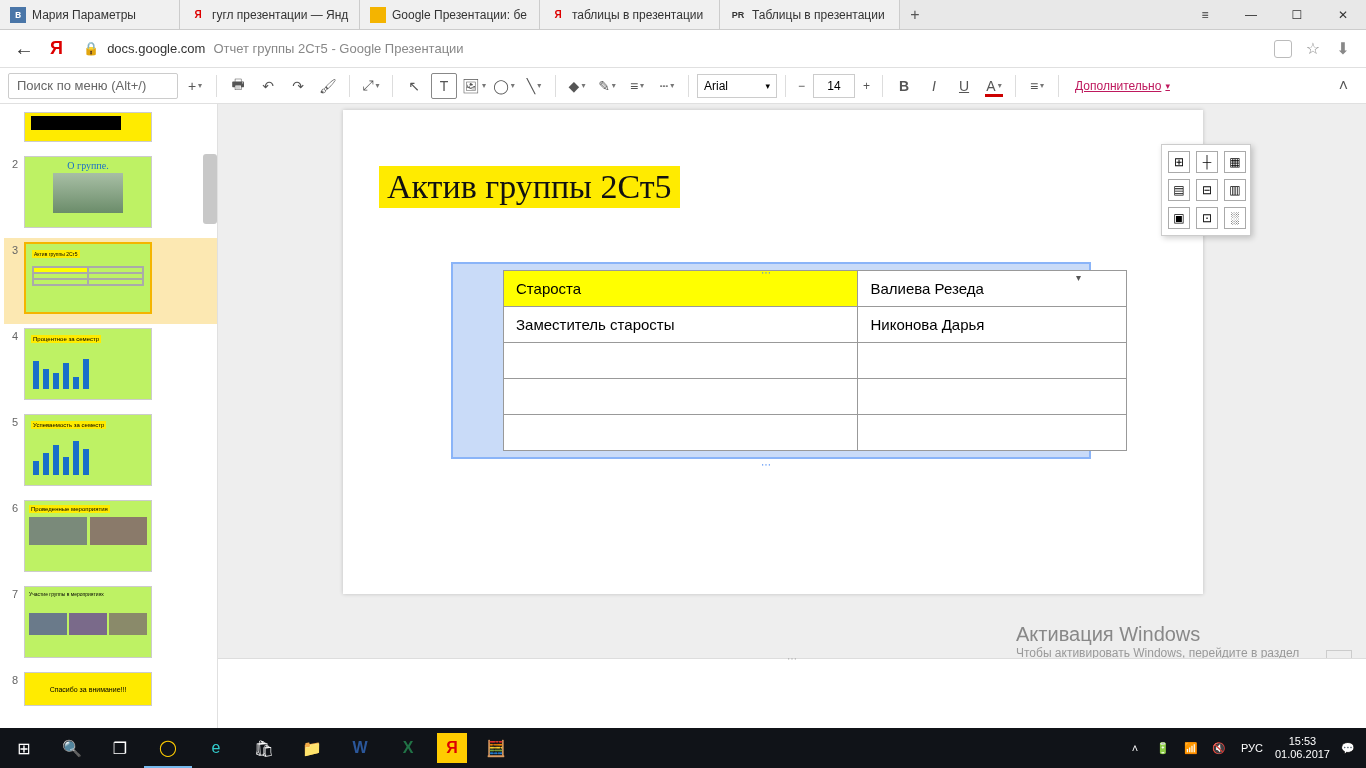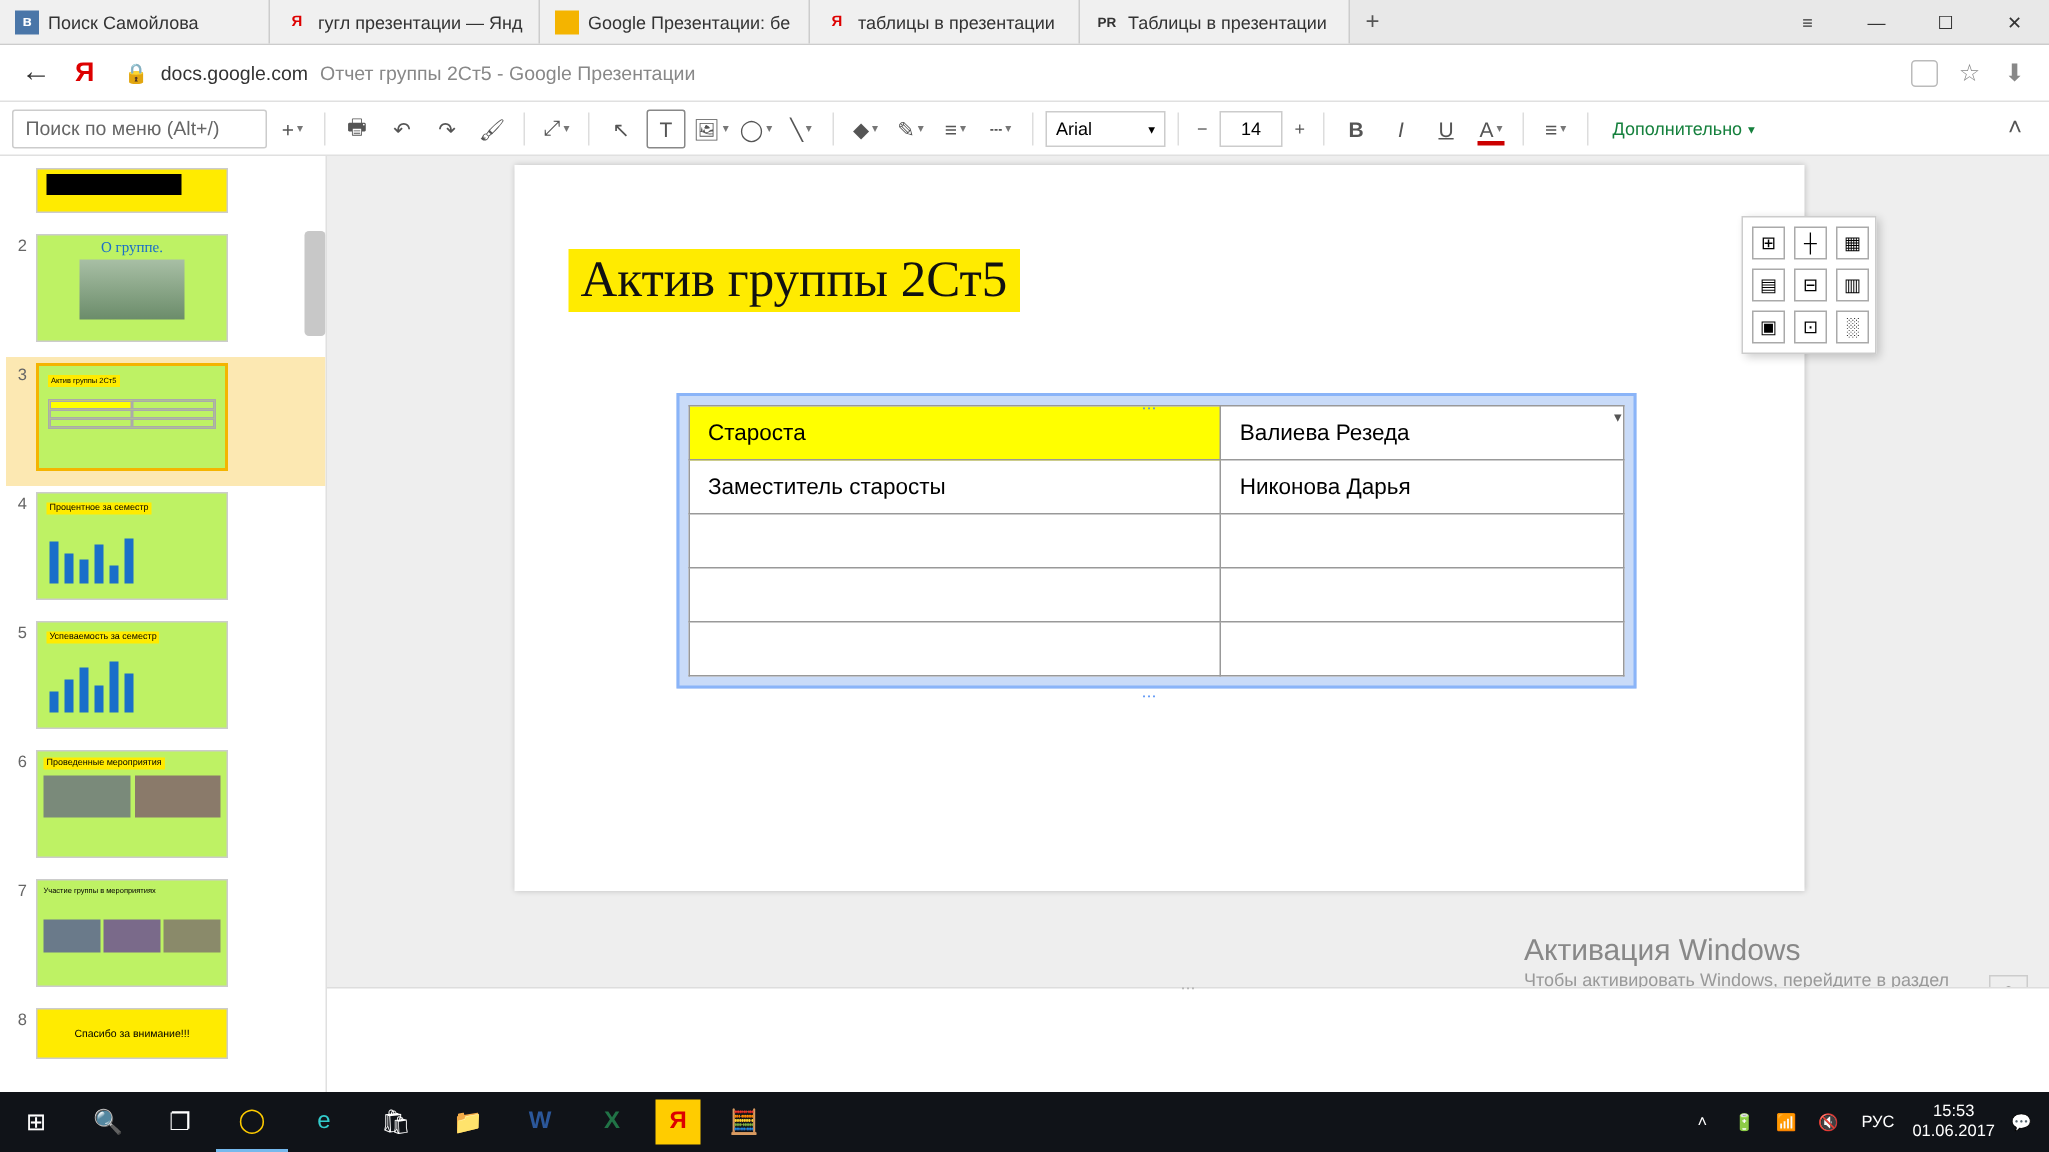--- a/index.html
+++ b/index.html
@@ -34,21 +34,21 @@
 .tb-btn.dd::after { content:"▾"; font-size:8px; margin-left:2px; color:#777;}
 .tb-sep { width: 1px; height: 22px; background: #ddd; margin: 0 4px;}
 .font-sel { width: 80px; height: 24px; border:1px solid #ccc; display:flex; align-items:center; padding:0 6px; font-size:12px; justify-content:space-between;}
 .size-sel { width: 42px; height: 24px; border:1px solid #ccc; display:flex; align-items:center; justify-content:center; font-size:12px;}
 .step { font-size:12px; padding:0 4px; color:#555;}
 .bold-btn{font-weight:bold;}
 .italic-btn{font-style:italic;}
 .underline-btn{text-decoration:underline;}
 .text-color-btn{position:relative;}
 .text-color-btn .underline-bar{position:absolute; bottom:2px; left:4px; right:4px; height:3px; background:#c00;}
-.more-menu{ font-size:12px; color:#15803d; padding:0 8px; display:flex; align-items:center; gap:4px;}
+.more-menu{ font-size:12px; color:#be185d; padding:0 8px; display:flex; align-items:center; gap:4px;text-decoration:underline;}
 .collapse-btn{ margin-left:auto; padding:0 10px; color:#555;}
 
 
 .main-area { display:flex; height: calc(100% - 30px - 38px - 36px - 40px); background:#eee; position:relative;}
 
 
 .slide-panel { width: 218px; background:#fff; overflow-y:auto; padding: 4px 0 4px 4px; border-right:1px solid #e0e0e0; position:relative;}
 .slide-panel-scrollbar{ position:absolute; right:0; top:50px; width:14px; height:70px; background:#c8c8c8; border-radius:3px;}
 .slide-row { display:flex; align-items:flex-start; padding: 4px 6px 10px 4px; }
 .slide-row.selected { background:#fce8b2;}
@@ -58,21 +58,21 @@
 .thumb .th-yellow-bar{ background:#ffeb00; padding:1px 2px; font-size:6px; display:inline-block;}
 
 
 .canvas-area { flex:1; background:#eee; position:relative; overflow:hidden;}
 .slide-canvas { position:absolute; left:125px; top:6px; width:860px; height:484px; background:#fff; box-shadow:0 0 4px rgba(0,0,0,0.2);}
 
 .slide-title { position:absolute; top:56px; left:36px; background:#ffeb00; padding:2px 8px; font-family: Georgia, 'Times New Roman', serif; font-size:34px; color:#111;}
 
 
 .slide-table-wrap{ position:absolute; top:152px; left:108px; width:640px; border:2px solid #8ab4f8; background:#c9dbf8; padding:6px;}
-.slide-table{ width:100%; border-collapse:collapse; background:#fff;}
+.slide-table{ width:100%; border-collapse:collapse; background:#fff;margin-left:44px;}
 .slide-table td{ border:1px solid #999; padding:8px 12px; font-size:15px; height:36px;}
 .slide-table tr.hdr td{ }
 .slide-table tr.hdr td{ }
 .slide-table td.yellow{ background:#ffff00;}
 .table-handle{ position:absolute; width:20px; height:5px; left:50%; transform:translateX(-50%);}
 .table-handle.top{ top:-2px;} .table-handle.bottom{ bottom:-2px;}
 .table-handle::before{content:"⋯"; font-size:10px; color:#4285f4;}
 .menu-arrow-cell{ position:absolute; right:8px; top:8px; font-size:10px; color:#555;}
 
 
@@ -105,21 +105,21 @@
 .thumb.bars .bar{ display:inline-block; width:6px; background:#1a6fc9; margin:0 2px;}
 .thumb.bars{ padding:6px 6px 2px 6px;}
 .thumb.thanks{ display:flex; flex-direction:column; background:#ffeb00; align-items:center; justify-content:center;}
 </style>
 </head>
 <body>
 
 <div class="browser-tabs">
   <div class="browser-tab">
     <span class="favicon" style="background:#4a76a8;color:#fff;font-weight:bold;">в</span>
-    <span class="tab-label">Поиск Самойлова</span>
+    <span class="tab-label">Мария Параметры</span>
   </div>
   <div class="browser-tab">
     <span class="favicon" style="color:#d00;font-weight:bold;">Я</span>
     <span class="tab-label">гугл презентации — Янд</span>
   </div>
   <div class="browser-tab">
     <span class="favicon" style="background:#f4b400;"></span>
     <span class="tab-label">Google Презентации: бе</span>
   </div>
   <div class="browser-tab">

